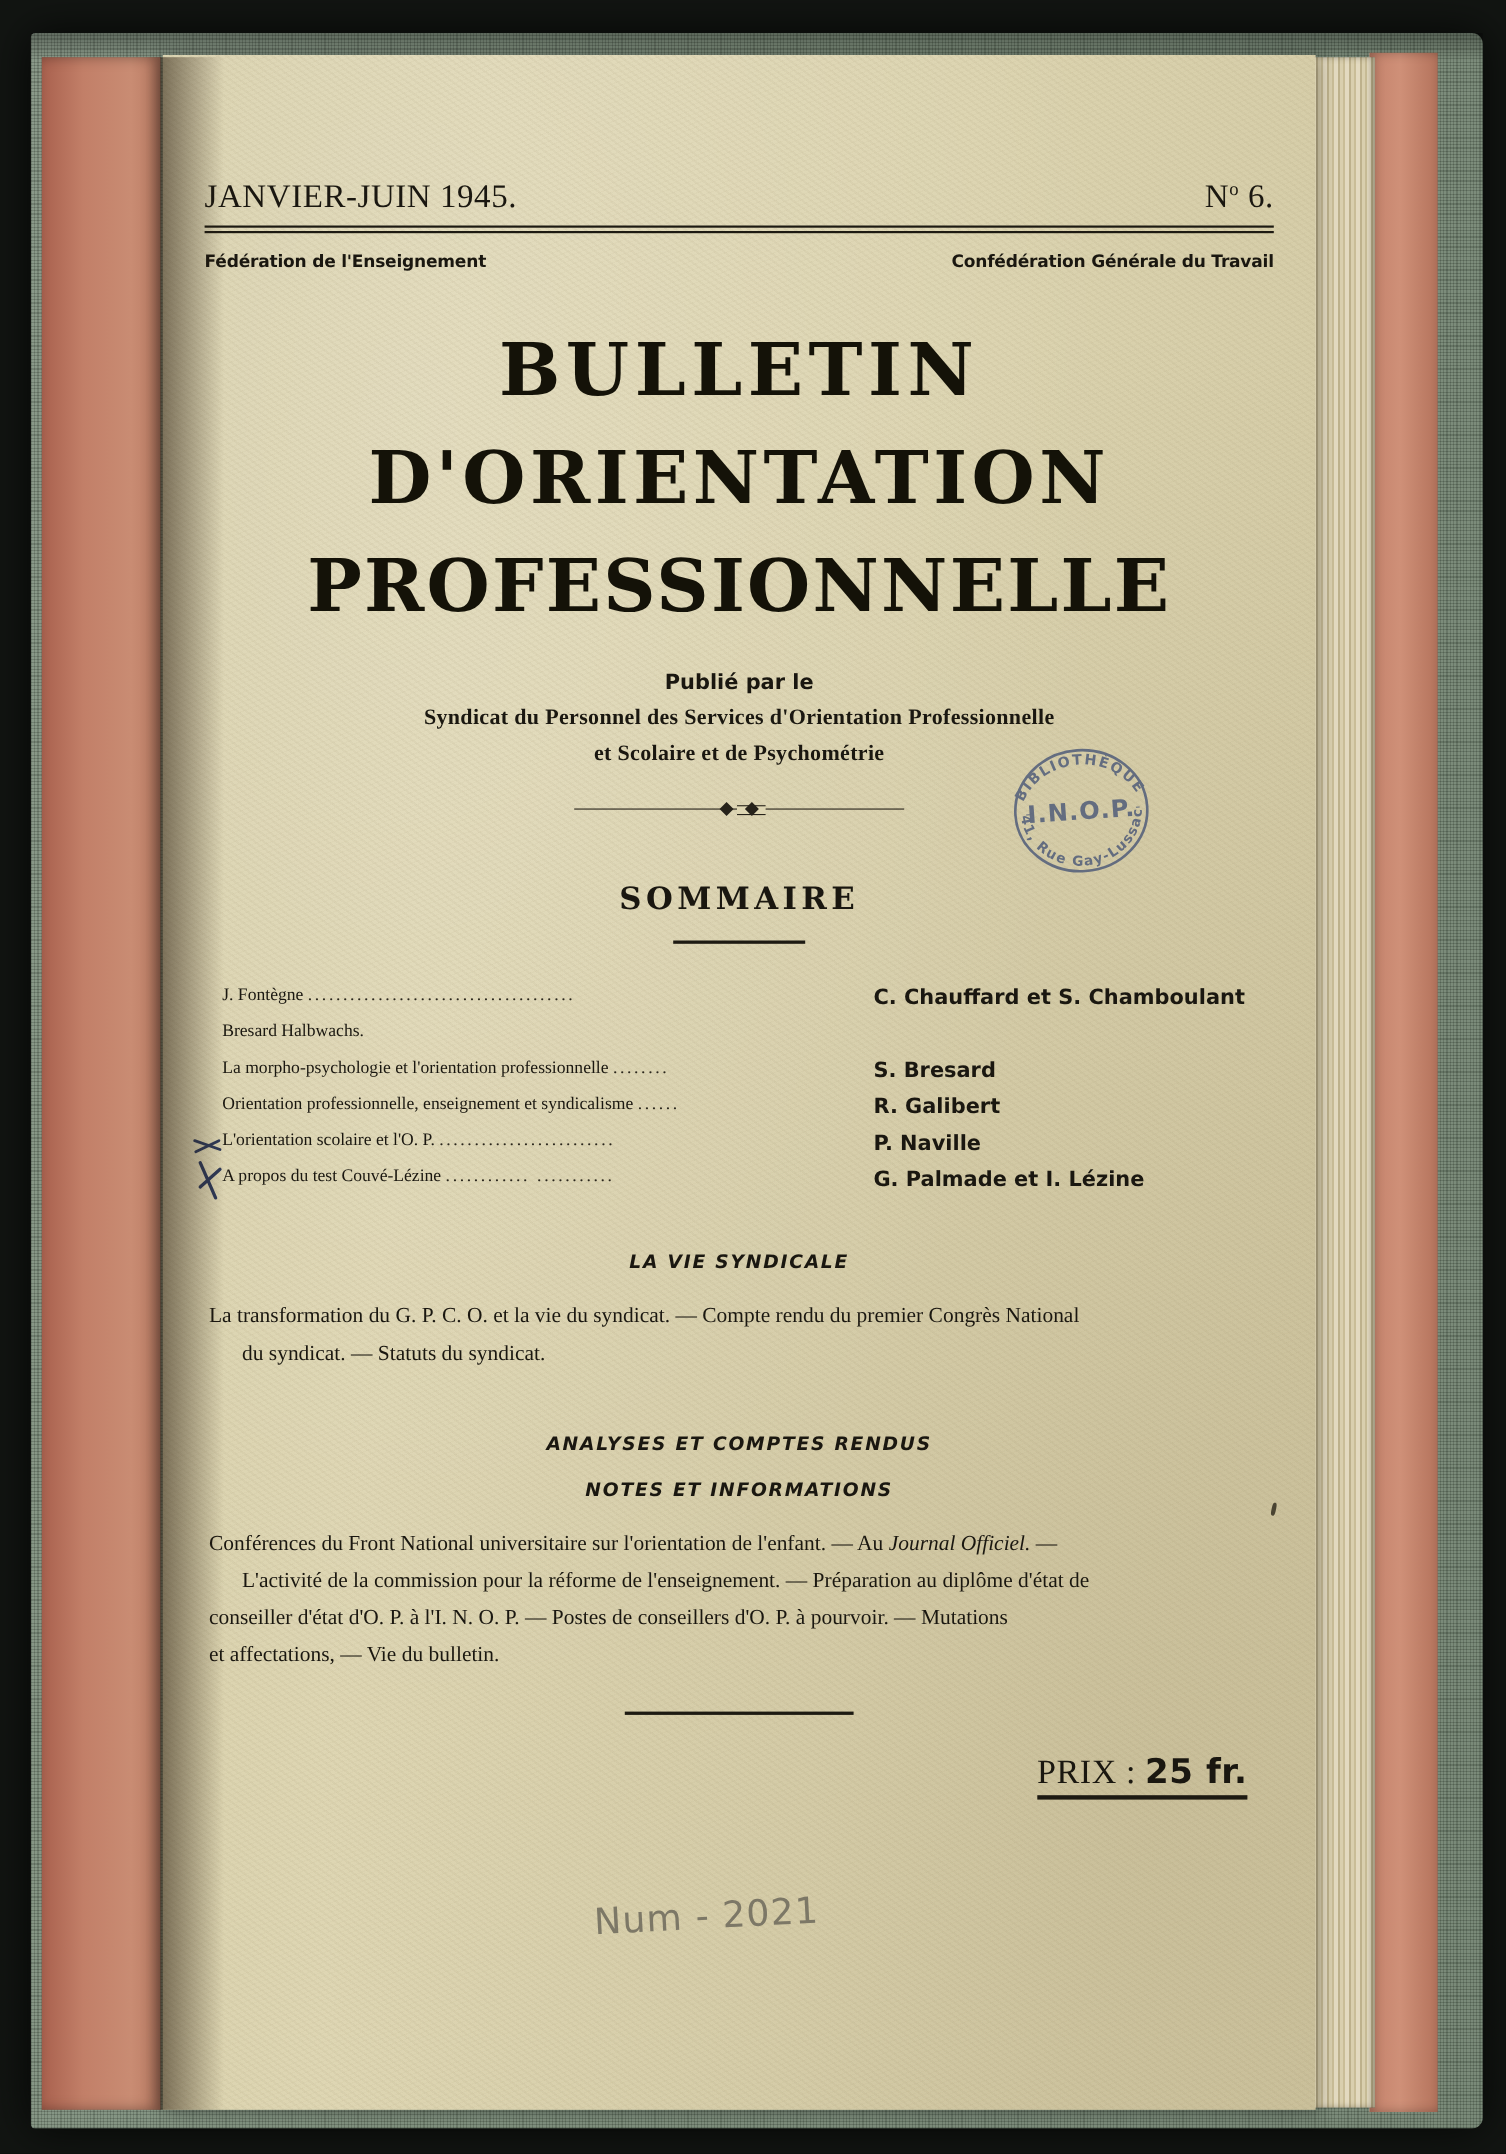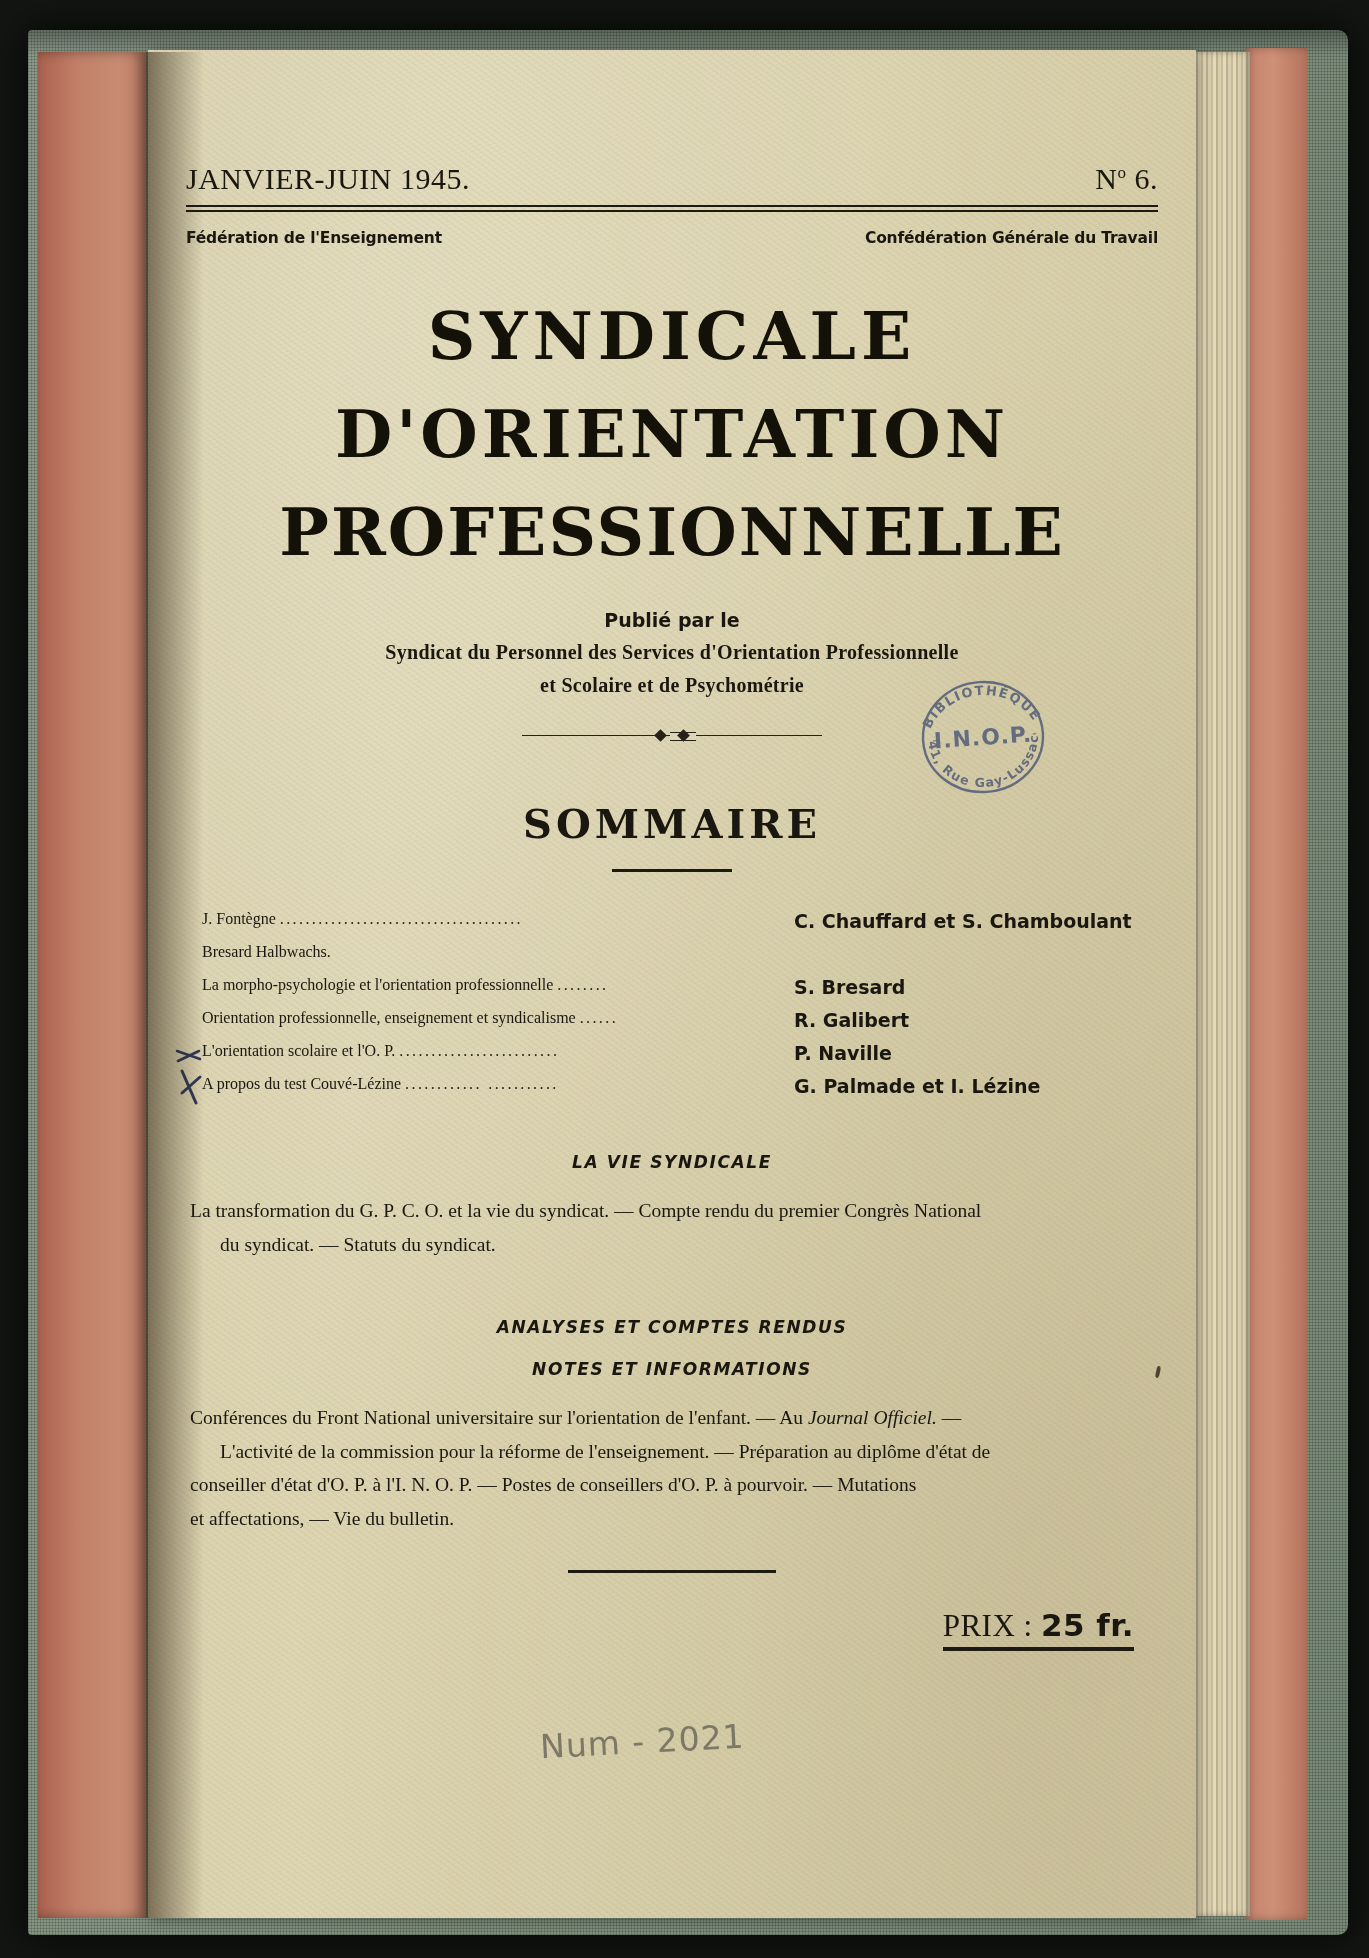--- a/index.html
+++ b/index.html
@@ -183,21 +183,21 @@
     pointer-events: none;
   }
   .stamp svg { width: 100%; height: 100%; opacity: .72; }
 
   
   .sommaire-head {
     text-align: center;
     margin-top: 54px;
     font-family: "DejaVu Serif", serif;
     font-weight: bold;
-    font-size: 40px;
+    font-size: 28px;
     letter-spacing: 4px;
   }
   .short-rule {
     width: 120px; height: 0;
     border-top: 3px solid #1d1a12;
     margin: 22px auto 0;
   }
 
   .toc { margin-top: 38px; position: relative; }
   .toc-dots {
@@ -332,21 +332,21 @@
         <div class="issue-number"><span>N</span><sup>o</sup><span> 6.</span></div>
       </div>
       <div class="double-rule"></div>
 
       <div class="orgs">
         <span>Fédération de l'Enseignement</span>
         <span>Confédération Générale du Travail</span>
       </div>
 
       <div class="title-block">
-        <div class="title-line t1">SYNDICALE</div>
+        <div class="title-line t1">BULLETIN</div>
         <div class="title-line t2">D'ORIENTATION</div>
         <div class="title-line t3">PROFESSIONNELLE</div>
       </div>
 
       <div class="publisher">
         <div class="pub-small">Publié par le</div>
         <div class="pub-wide">Syndicat du Personnel des Services d'Orientation Professionnelle</div>
         <div class="pub-wide">et Scolaire et de Psychométrie</div>
       </div>
 

